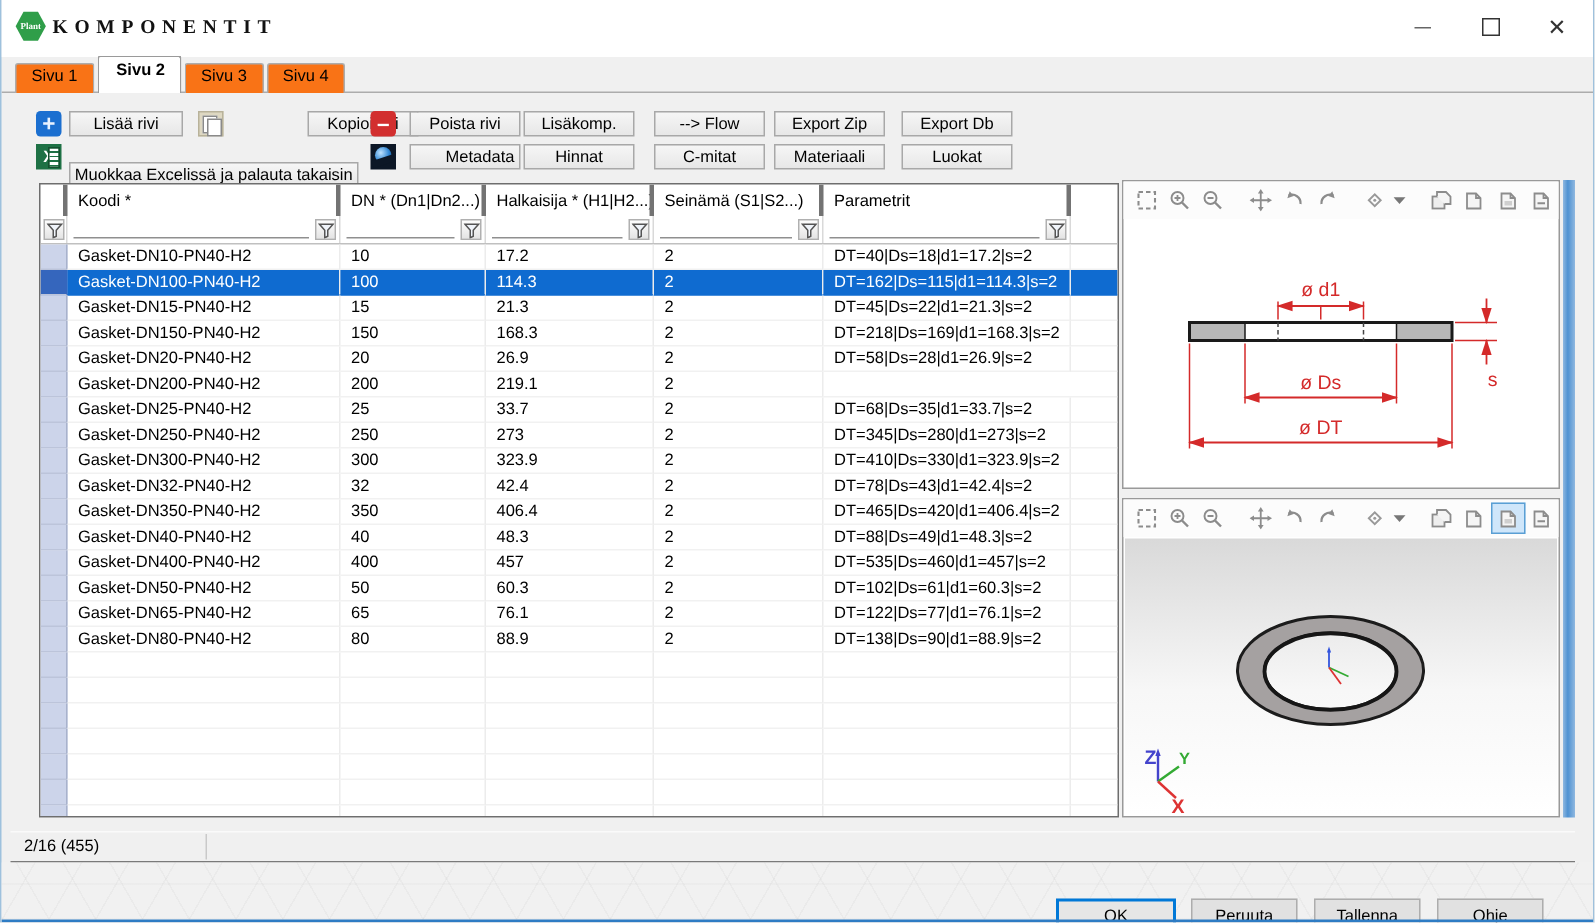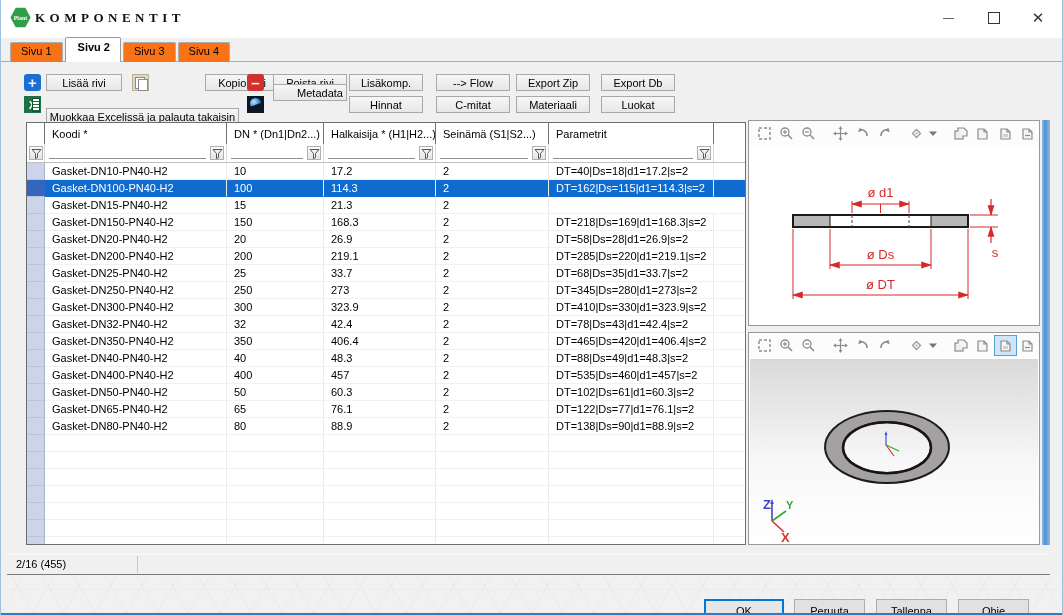--- a/index.html
+++ b/index.html
@@ -42,21 +42,21 @@
   .meta-swoosh{position:absolute;left:1px;top:9px;width:15px;height:5px;background:#0c1726;transform:rotate(-18deg);}
   
   .grid{position:absolute;left:25px;top:122px;width:720px;height:423px;background:#fff;
         border:1px solid #6e6e6e;box-sizing:border-box;overflow:hidden;font-size:11px;}
   .ghead,.gfilter,.grow{display:flex;width:100%;}
   .ghead{height:21px;}
   .gfilter{height:19px;border-bottom:1px solid #c0c0c0;box-sizing:border-box;}
   .grow{height:17px;}
   .gc{box-sizing:border-box;border-right:1px solid #ececec;overflow:hidden;white-space:nowrap;
       display:flex;align-items:center;padding-left:7px;}
-  .ghead .gc{border-right:1px solid #737373;color:#000;}
+  .ghead .gc{border-right:3px solid #737373;color:#000;}
   .gfilter .gc{position:relative;border-right:1px solid #d9d9d9;padding:0;}
   .grow .gc{border-bottom:1px solid #f1f1f1;}
   .c0{width:18px;min-width:18px;padding-left:0;}
   .c1{width:182px;min-width:182px;}
   .c2{width:97px;min-width:97px;}
   .c3{width:112px;min-width:112px;}
   .c4{width:113px;min-width:113px;}
   .c5{width:165px;min-width:165px;}
   .c6{flex:1;border-right:none !important;}
   .rowhead{background:#ccd4ea;border-right:1px solid #a8b2cc !important;border-bottom:1px solid #bcc4da !important;}
@@ -141,21 +141,21 @@
 
   <div class="ticon ic-xl" style="left:23px;top:96px;">
       <span class="xl-x">X</span>
       <span class="xl-page"></span>
     </div>
   <button class="tbtn" style="left:45px;top:108px;width:193px;text-align:right;">Muokkaa Excelissä ja palauta takaisin</button>
   <div class="ticon ic-meta" style="left:246px;top:96px;">
       <span class="meta-globe"></span>
       <span class="meta-swoosh"></span>
     </div>
-  <button class="tbtn" style="left:272px;top:84px;width:74px;padding-left:22px;">Metadata</button>
+  <button class="tbtn" style="left:272px;top:96px;width:74px;padding-left:22px;">Metadata</button>
   <button class="tbtn" style="left:348px;top:96px;width:74px;">Hinnat</button>
   <button class="tbtn" style="left:435px;top:96px;width:74px;">C-mitat</button>
   <button class="tbtn" style="left:515px;top:96px;width:74px;">Materiaali</button>
   <button class="tbtn" style="left:600px;top:96px;width:74px;">Luokat</button>
 
   <div class="grid">
     <div class="ghead">
       <div class="gc c0"></div>
       <div class="gc c1">Koodi *</div>
       <div class="gc c2">DN * (Dn1|Dn2...)</div>
@@ -232,20 +232,21 @@
           <div class="gc c4">2</div>
           <div class="gc c5">DT=162|Ds=115|d1=114.3|s=2</div>
           <div class="gc c6"></div>
         </div>
         <div class="grow">
           <div class="gc c0 rowhead"></div>
           <div class="gc c1">Gasket-DN15-PN40-H2</div>
           <div class="gc c2">15</div>
           <div class="gc c3">21.3</div>
           <div class="gc c4">2</div>
+          <div class="gc c5">DT=45|Ds=22|d1=21.3|s=2</div>
           <div class="gc c6"></div>
         </div>
         <div class="grow">
           <div class="gc c0 rowhead"></div>
           <div class="gc c1">Gasket-DN150-PN40-H2</div>
           <div class="gc c2">150</div>
           <div class="gc c3">168.3</div>
           <div class="gc c4">2</div>
           <div class="gc c5">DT=218|Ds=169|d1=168.3|s=2</div>
           <div class="gc c6"></div>
@@ -258,21 +259,20 @@
           <div class="gc c4">2</div>
           <div class="gc c5">DT=58|Ds=28|d1=26.9|s=2</div>
           <div class="gc c6"></div>
         </div>
         <div class="grow">
           <div class="gc c0 rowhead"></div>
           <div class="gc c1">Gasket-DN200-PN40-H2</div>
           <div class="gc c2">200</div>
           <div class="gc c3">219.1</div>
           <div class="gc c4">2</div>
-          <div class="gc c5">DT=285|Ds=220|d1=219.1|s=2</div>
           <div class="gc c6"></div>
         </div>
         <div class="grow">
           <div class="gc c0 rowhead"></div>
           <div class="gc c1">Gasket-DN25-PN40-H2</div>
           <div class="gc c2">25</div>
           <div class="gc c3">33.7</div>
           <div class="gc c4">2</div>
           <div class="gc c5">DT=68|Ds=35|d1=33.7|s=2</div>
           <div class="gc c6"></div>

